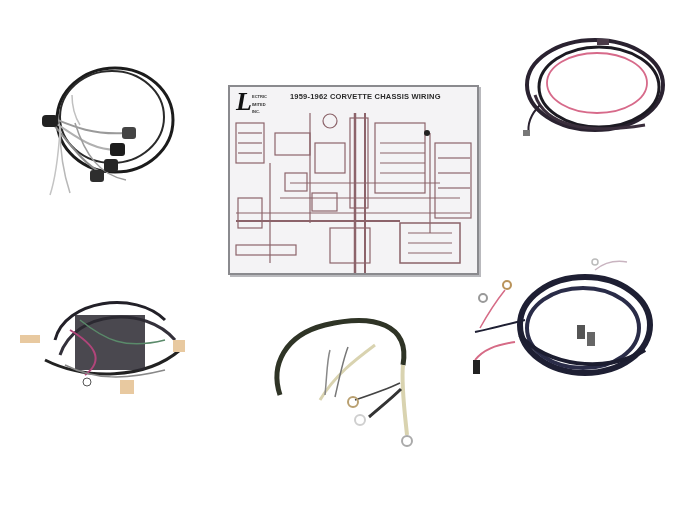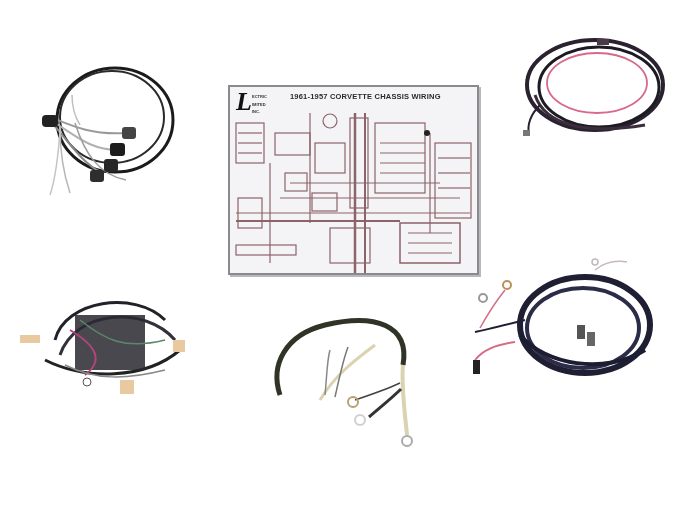--- a/index.html
+++ b/index.html
@@ -35,21 +35,21 @@
   </svg>
 </div>
 
 <div id="poster">
   <div id="poster-logo">
     <span class="big">L</span>
     <span class="t" style="top:3px;">ECTRIC</span>
     <span class="t" style="top:11px;">IMITED</span>
     <span class="t" style="top:18px;">INC.</span>
   </div>
-  <div id="poster-title">1961-1957 CORVETTE   CHASSIS WIRING</div>
+  <div id="poster-title">1959-1962 CORVETTE   CHASSIS WIRING</div>
   <svg id="poster-diagram" viewBox="0 0 247 170">
     <g stroke="#7a4a52" fill="none" stroke-width="1.2" opacity="0.85">
       <rect x="6" y="20" width="28" height="40"></rect>
       <rect x="8" y="95" width="24" height="30"></rect>
       <rect x="45" y="30" width="35" height="22"></rect>
       <rect x="55" y="70" width="22" height="18"></rect>
       <circle cx="100" cy="18" r="7"></circle>
       <rect x="85" y="40" width="30" height="30"></rect>
       <rect x="82" y="90" width="25" height="18"></rect>
       <rect x="120" y="15" width="18" height="90"></rect>

